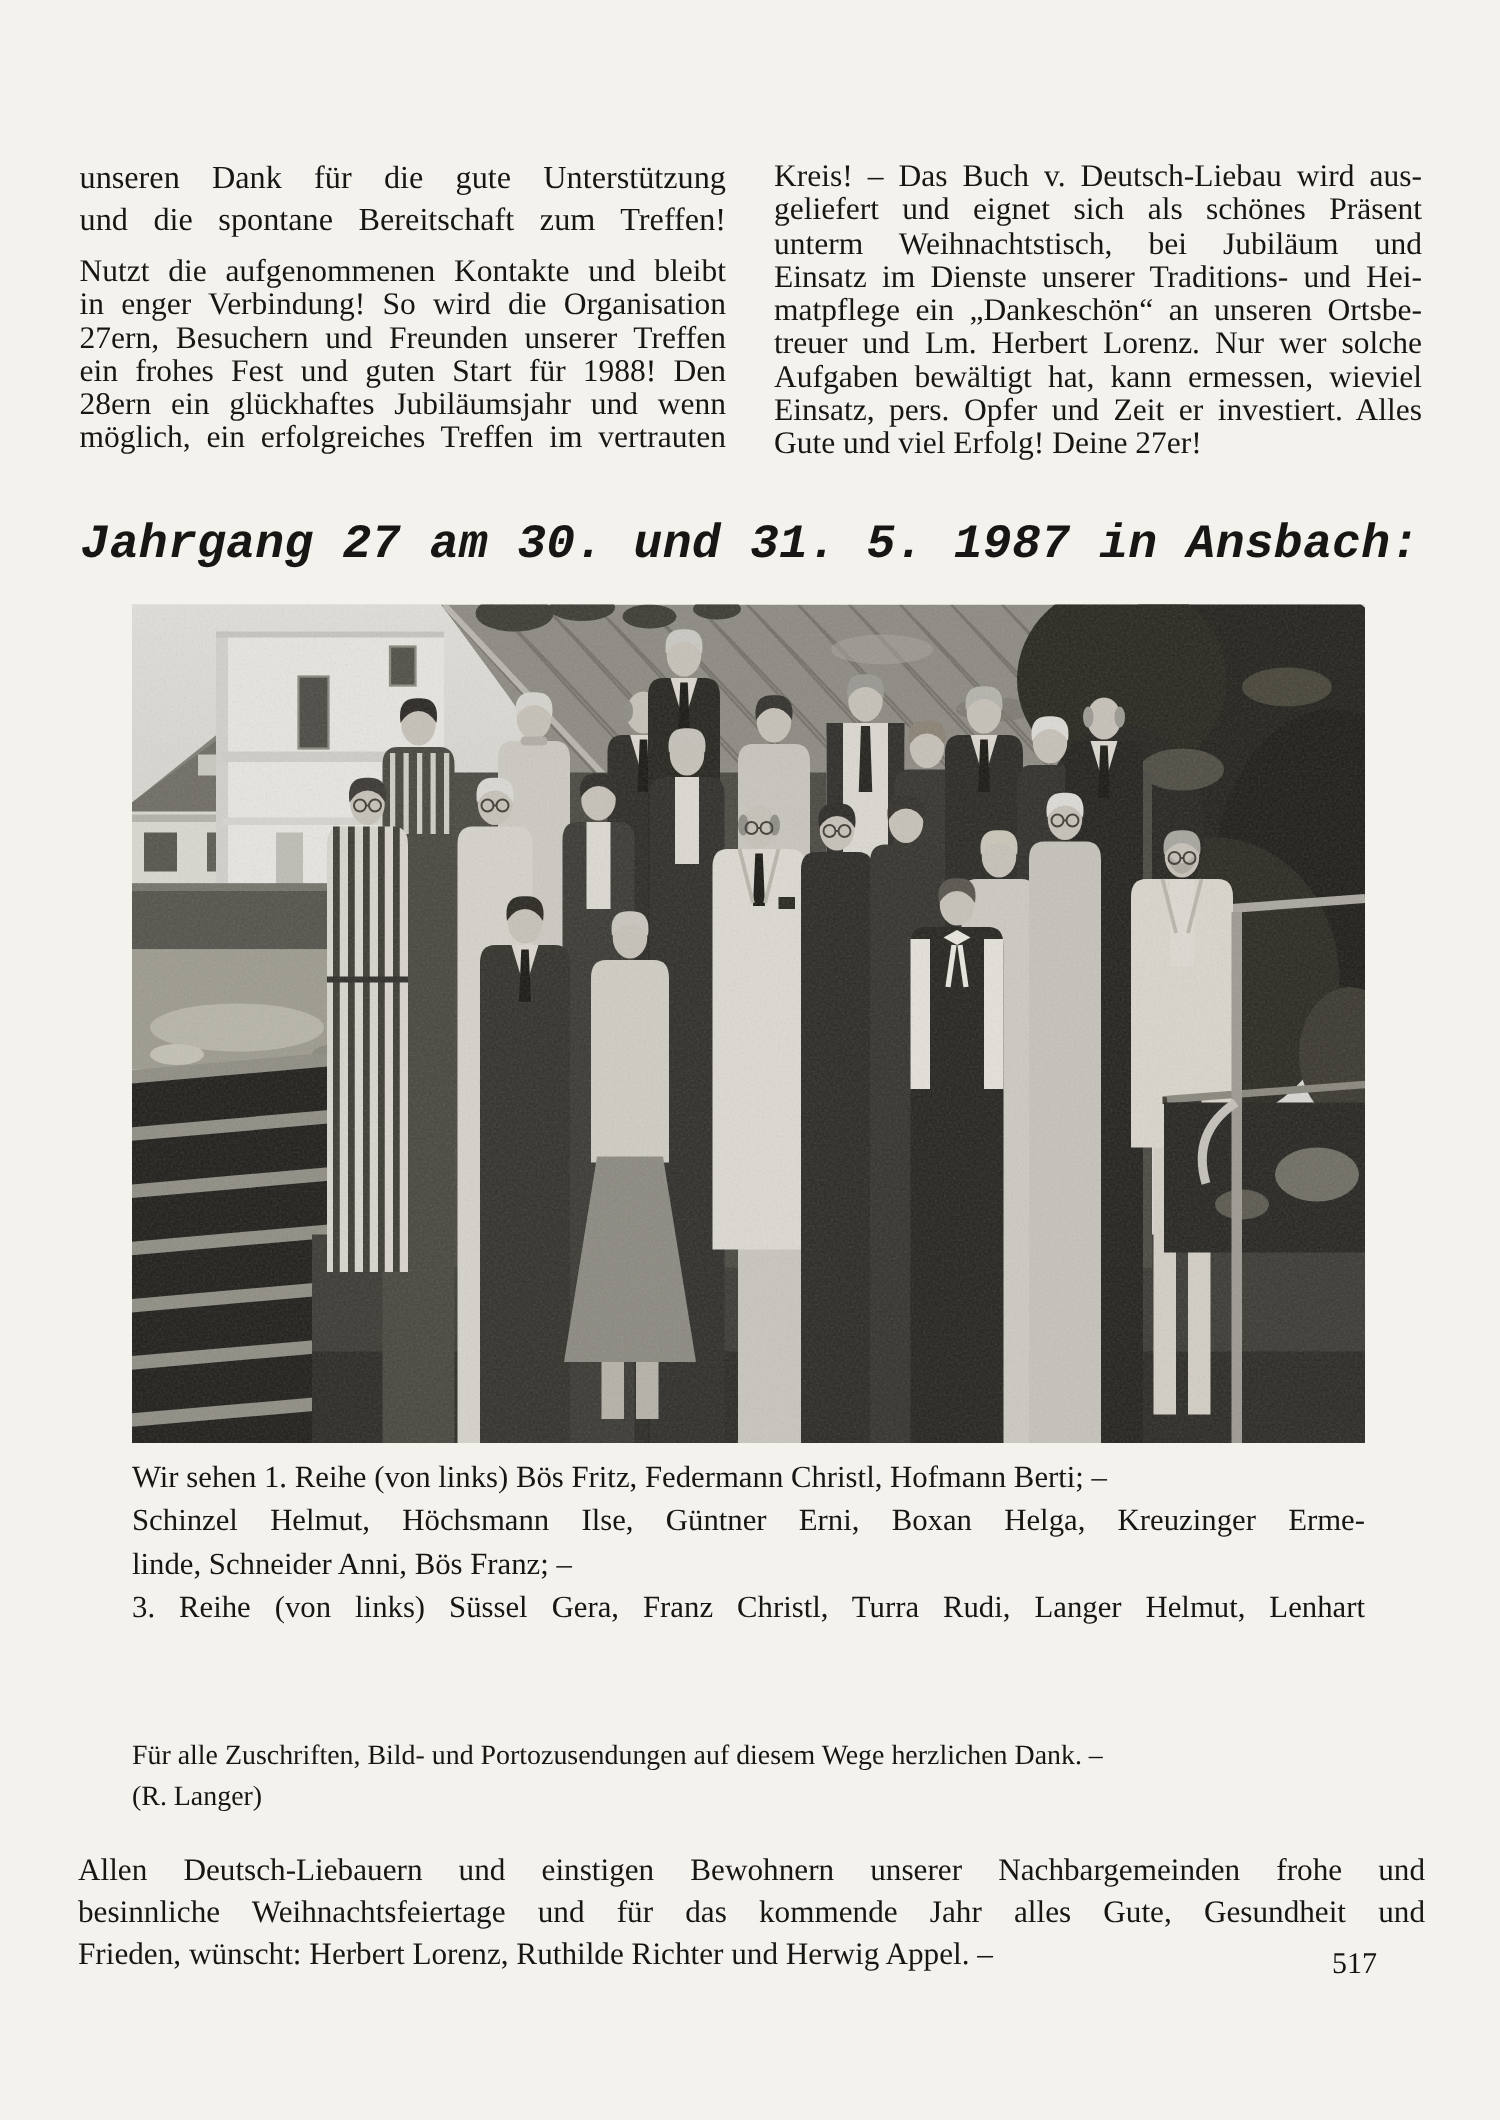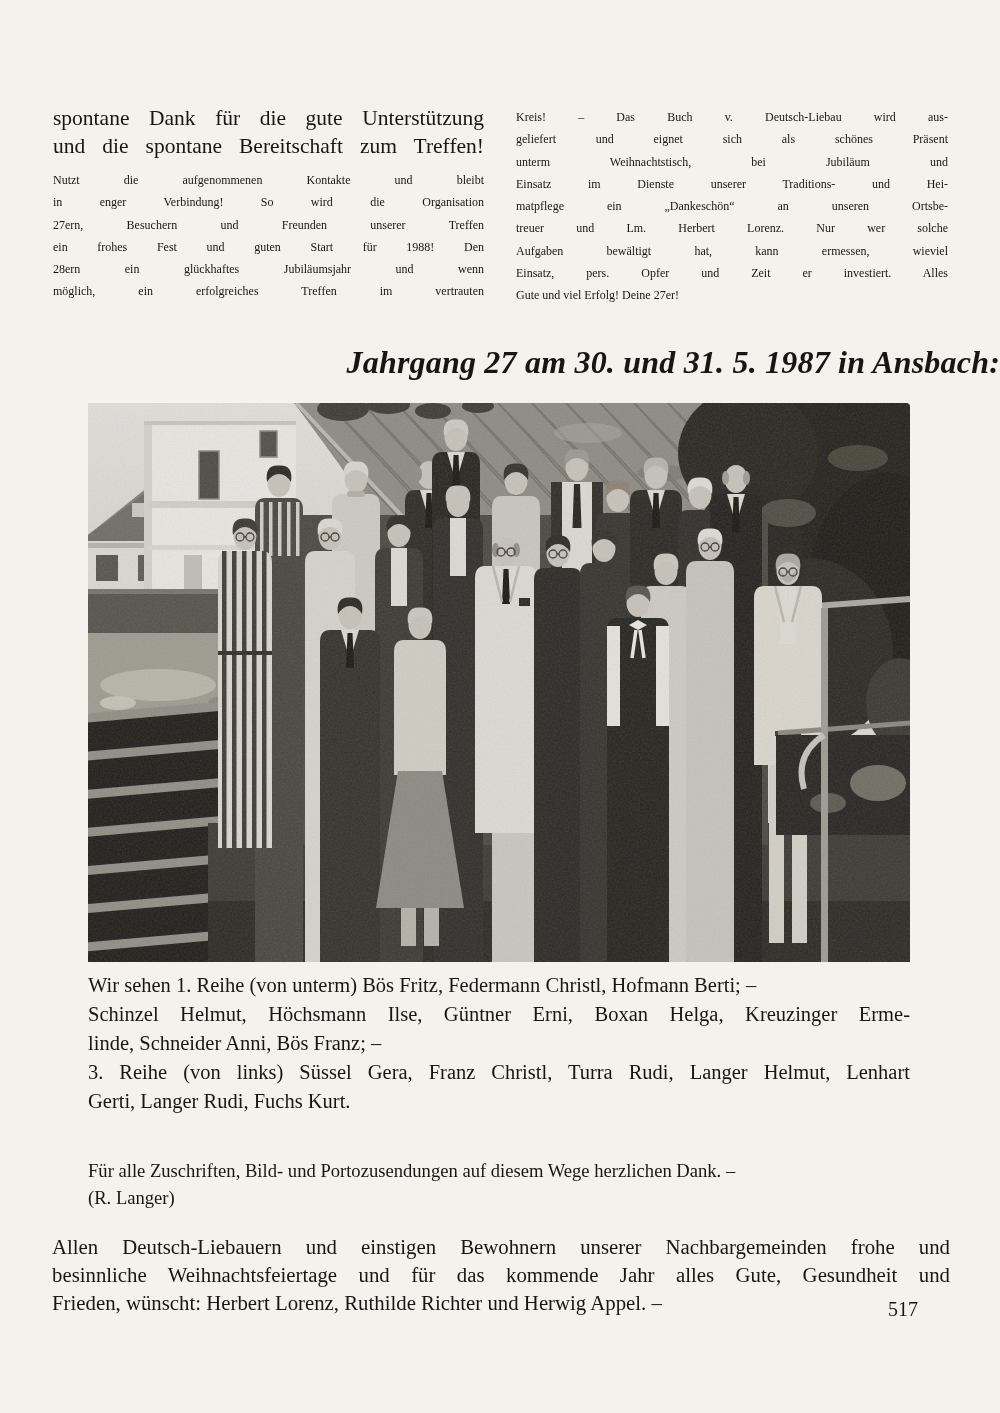--- a/index.html
+++ b/index.html
@@ -9,45 +9,45 @@
     font-family:"Liberation Serif", serif;
     overflow:hidden;
   }
   .tl{white-space:pre-wrap;}
   .j{text-align:justify; text-align-last:justify;}
   .r{}
   .b{font-weight:normal;}
   .col-left{position:absolute; left:53px; top:104px; width:431px;}
   .col-right{position:absolute; left:516px; top:106px; width:432px;}
   .para-lead{font-size:21.5px; line-height:28px;}
-  .para-body{font-size:12px; line-height:22.3px;}
+  .para-body{font-size:21px; line-height:22.3px;}
   .col-left .para-body{margin-top:9px;}
   .headline{
     position:absolute; left:0; top:344px; width:1000px;
-    text-align:right; font-weight:bold; font-style:italic;
-    font-size:32px; letter-spacing:0.2px;
+    text-align:center; font-weight:bold; font-style:italic;
+    font-size:32px; letter-spacing:0.2px;font-family:Liberation Mono, monospace;
   }
   .photo{
     position:absolute; left:88px; top:403px; width:822px; height:559px;
     background:#d8d6d2;
   }
   .photo svg{display:block;}
   .caption{position:absolute; left:88px; top:971px; width:822px; font-size:20.5px; line-height:29px;}
   .thanks{position:absolute; left:88px; top:1157px; width:822px; font-size:18.6px; line-height:27px;}
   .closing{position:absolute; left:52px; top:1233px; width:898px; font-size:20.8px; line-height:28px;}
   .pagenum{position:absolute; left:858px; top:1298px; width:90px; text-align:center; font-size:20px;}
 </style>
 </head>
 <body>
 
 <div class="page">
 
   <div class="col-left">
     <div class="para-lead">
-        <div class="tl j"><span>spontane Dank für die gute Unterstützung</span></div>
+        <div class="tl j"><span>unseren Dank für die gute Unterstützung</span></div>
         <div class="tl j"><span>und die spontane Bereitschaft zum Treffen!</span></div>
       </div>
     <div class="para-body">
         <div class="tl j"><span>Nutzt die aufgenommenen Kontakte und bleibt</span></div>
         <div class="tl j"><span>in enger Verbindung! So wird die Organisation</span></div>
         <div class="tl j"><span>27ern, Besuchern und Freunden unserer Treffen</span></div>
         <div class="tl j"><span>ein frohes Fest und guten Start für 1988! Den</span></div>
         <div class="tl j"><span>28ern ein glückhaftes Jubiläumsjahr und wenn</span></div>
         <div class="tl j"><span>möglich, ein erfolgreiches Treffen im vertrauten</span></div>
       </div>
@@ -398,25 +398,24 @@
         <ellipse cx="740" cy="400" rx="18" ry="10" fill="#5a584e"></ellipse>
         <rect x="733" y="205" width="7" height="354" fill="#9d9a92"></rect>
         <path d="M736 332 Q706 352 716 386" stroke="#c4c1b9" stroke-width="6" fill="none"></path>
       </g>
 
       <rect x="0" y="0" width="822" height="559" filter="url(#grain)" opacity="0.16"></rect>
     </svg>
   </div>
 
   <div class="caption">
-      <div class="tl"><span>Wir sehen </span><span class="b">1. Reihe</span><span> (von unterm) Bös Fritz, Federmann Christl, Hofmann Berti; –</span></div>
+      <div class="tl"><span>Wir sehen </span><span class="b">1. Reihe</span><span> (von links) Bös Fritz, Federmann Christl, Hofmann Berti; –</span></div>
       <div class="tl j"><span>Schinzel Helmut, Höchsmann Ilse, Güntner Erni, Boxan Helga, Kreuzinger Erme-</span></div>
       <div class="tl"><span>linde, Schneider Anni, Bös Franz; –</span></div>
       <div class="tl j"><span class="b">3. Reihe</span><span> (von links) Süssel Gera, Franz Christl, Turra Rudi, Langer Helmut, Lenhart</span></div>
-      <div class="tl"><span>Gerti, Langer Rudi, Fuchs Kurt.</span></div>
     </div>
 
   <div class="thanks">
       <div class="tl"><span>Für alle Zuschriften, Bild- und Portozusendungen auf diesem Wege herzlichen Dank. –</span></div>
       <div class="tl r"><span>(R. Langer)</span></div>
     </div>
 
   <div class="closing">
       <div class="tl j"><span>Allen Deutsch-Liebauern und einstigen Bewohnern unserer Nachbargemeinden frohe und</span></div>
       <div class="tl j"><span>besinnliche Weihnachtsfeiertage und für das kommende Jahr alles Gute, Gesundheit und</span></div>

